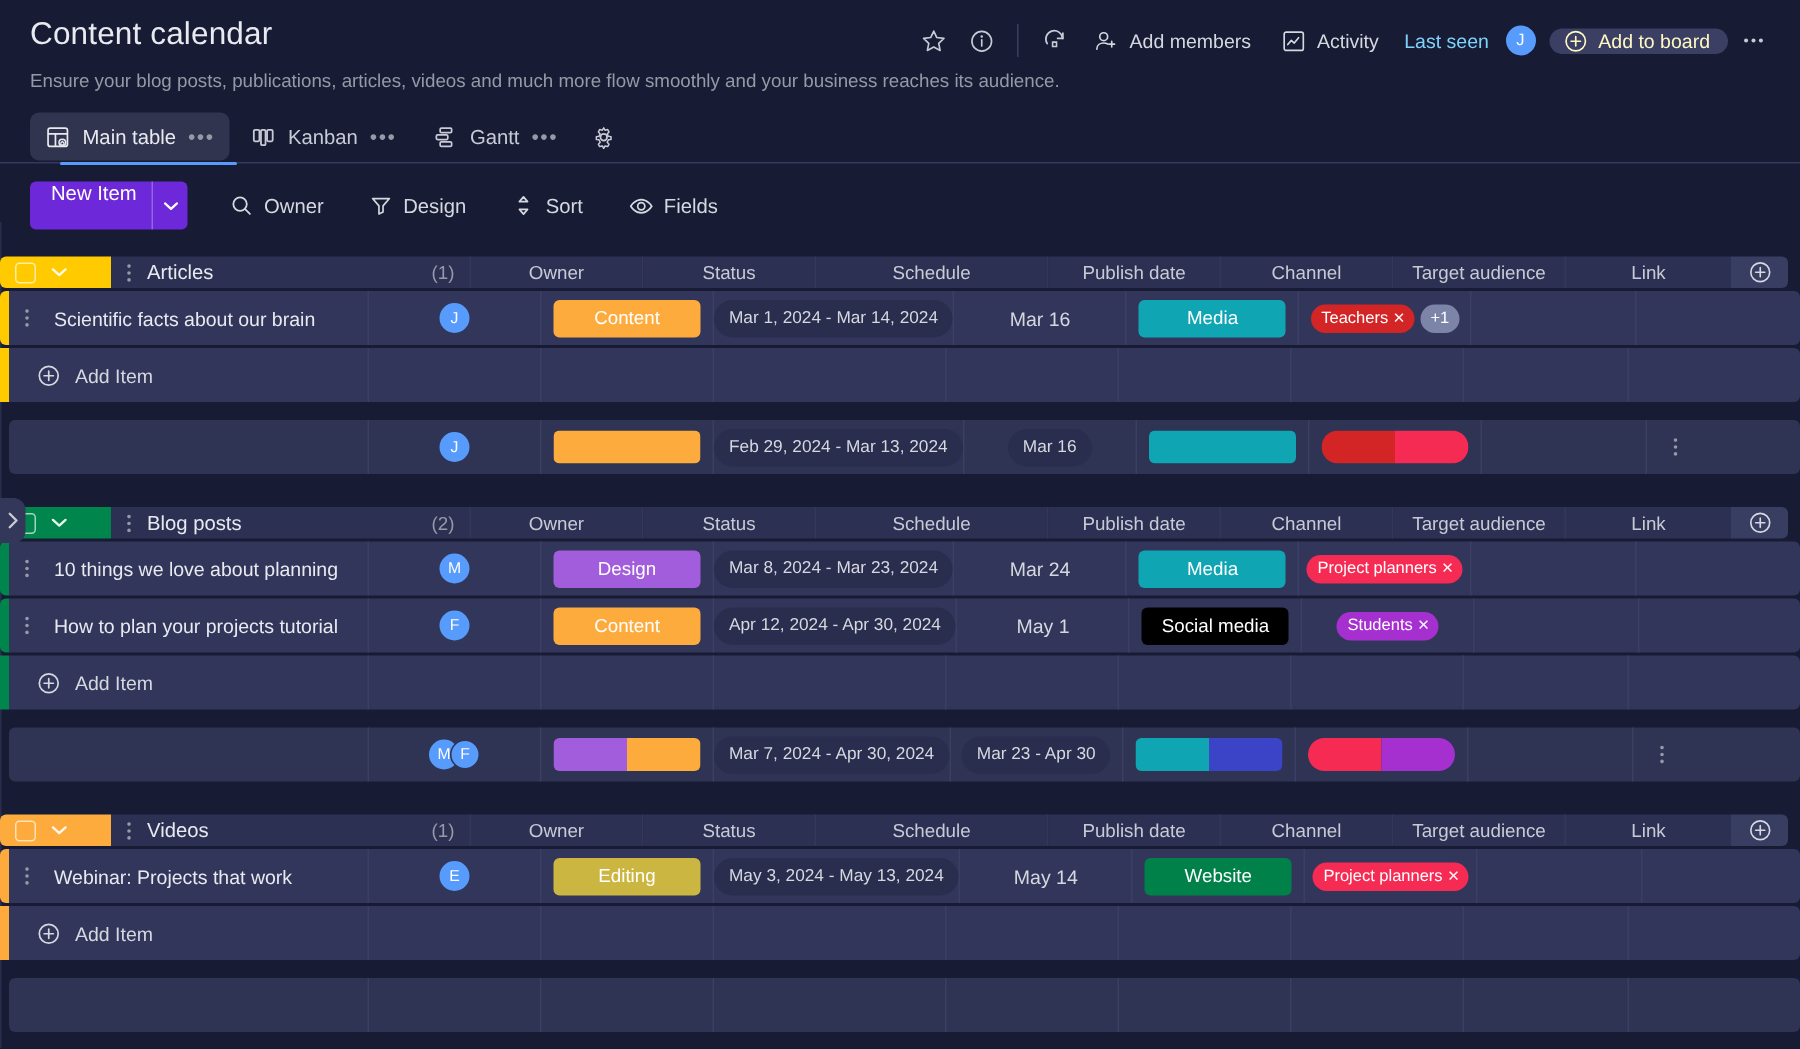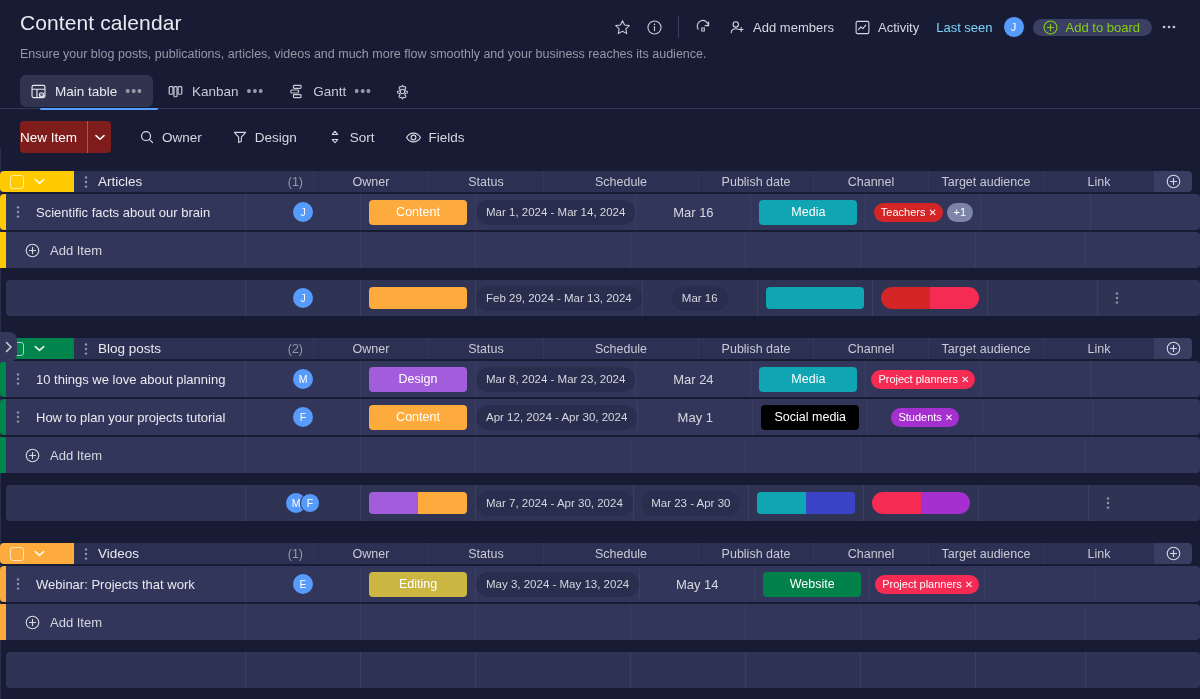--- a/index.html
+++ b/index.html
@@ -33,21 +33,21 @@
   .lastseen { font-size: 13px; color: #7dd3fc; margin: 0 8px 0 6px; }
   .avatar {
     width: 22px; height: 22px; border-radius: 50%;
     background: #579bfc; color: #fff; font-size: 11px;
     display: flex; align-items: center; justify-content: center;
     border: 1px solid #181b34;
   }
   .add-board {
     height: 17px; padding: 0 12px 0 9px; border-radius: 16px;
     background: #3a3f63; display: flex; align-items: center; gap: 7px;
-    font-size: 13px; color: #84cc16; cursor: pointer; margin-left: 6px;
+    font-size: 13px; color: #fef9c3; cursor: pointer; margin-left: 6px;
   }
   .board-sub {
     font-size: 12.5px; color: #9699a6; margin-top: 4px; line-height: 16px;
   }
 
   
   .tabs { display: flex; align-items: center; margin-top: 12px; position: relative; height: 34px; }
   .tab {
     height: 32px; padding: 0 10px; border-radius: 6px; display: flex;
     align-items: center; gap: 8px; font-size: 13.5px; color: #c8cbd6;
@@ -57,22 +57,23 @@
   .tab .dots { color: #9699a6; font-size: 14px; letter-spacing: 1px; line-height: 8px; }
   .tab-underline {
     position: absolute; left: 20px; bottom: -2px; width: 118px; height: 2px;
     background: #579bfc; border-radius: 2px;
   }
   .tabs-divider { height: 1px; background: #34385a; margin: 0 0 0 0; }
 
   
   .toolbar { display: flex; align-items: center; padding: 12px 20px 10px 20px; gap: 4px; }
   .newitem {
-    height: 32px; background: #7f1d1d; border-radius: 4px; color: #fff;
-    font-size: 13.5px; display: flex; align-items: center; cursor: pointer;
+    height: 32px; background: #6d28d9; border-radius: 4px; color: #fff;
+    font-size: 13.5px; display: flex; align-items: flex-start; cursor: pointer;
+    padding-left: 14px;
   }
   .newitem .lbl { padding-right: 10px; }
   .newitem .caret {
     border-left: 1px solid rgba(255,255,255,.28); height: 32px; width: 24px;
     display: flex; align-items: center; justify-content: center;
   }
   .tbtn {
     height: 32px; padding: 0 10px; border-radius: 4px; display: flex;
     align-items: center; gap: 7px; font-size: 13.5px; color: #d5d8df;
     cursor: pointer; margin-left: 6px;

